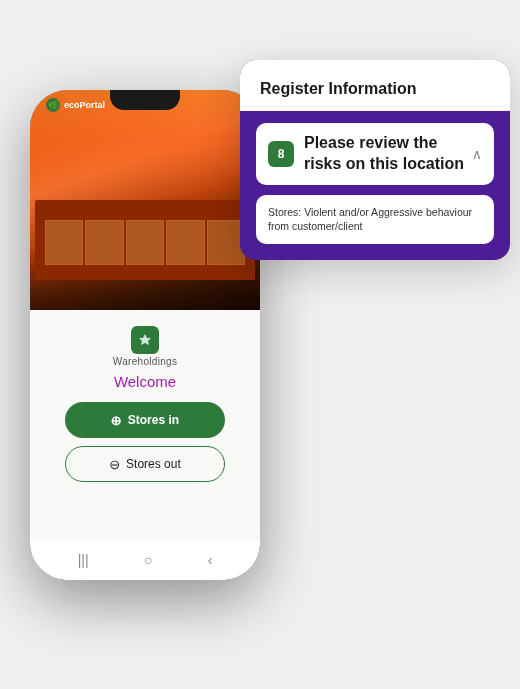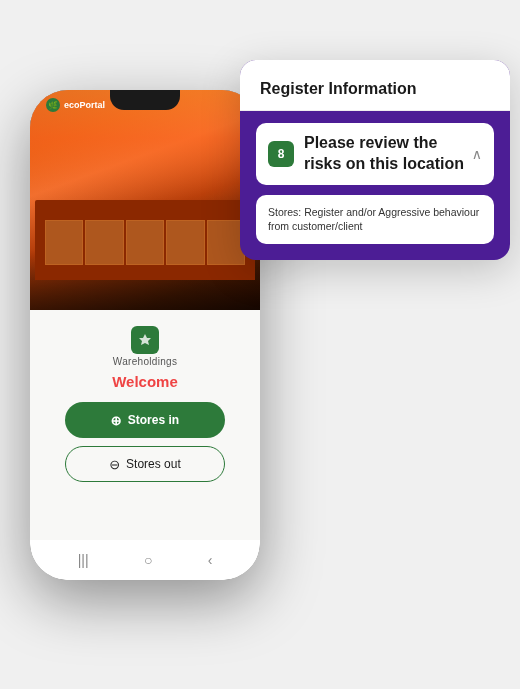--- a/index.html
+++ b/index.html
@@ -192,22 +192,22 @@
 
     .brand-name {
       font-size: 10px;
       color: #555;
       font-weight: 500;
       letter-spacing: 0.3px;
     }
 
     .welcome-text {
       font-size: 15px;
-      font-weight: 700;
-      color: #ef4444;
+      font-weight: 400;
+      color: #a21caf;
       margin-bottom: 12px;
     }
 
     .btn-checkin {
       width: 160px;
       height: 36px;
       background: #2d7a3a;
       border: none;
       border-radius: 20px;
       color: white;
@@ -406,15 +406,15 @@
 
   <div class="risk-header">
     <div class="risk-header-left">
       <div class="risk-badge">8</div>
       <span class="risk-title">Please review the risks on this location</span>
     </div>
     <span class="chevron-icon">∧</span>
   </div>
 
   <div class="risk-items">
-    <div class="risk-item">Stores: Register and/or Aggressive behaviour from customer/client</div>
+    <div class="risk-item">Stores: Violent and/or Aggressive behaviour from customer/client</div>
   </div>
 </div>
 
 </body></html>

